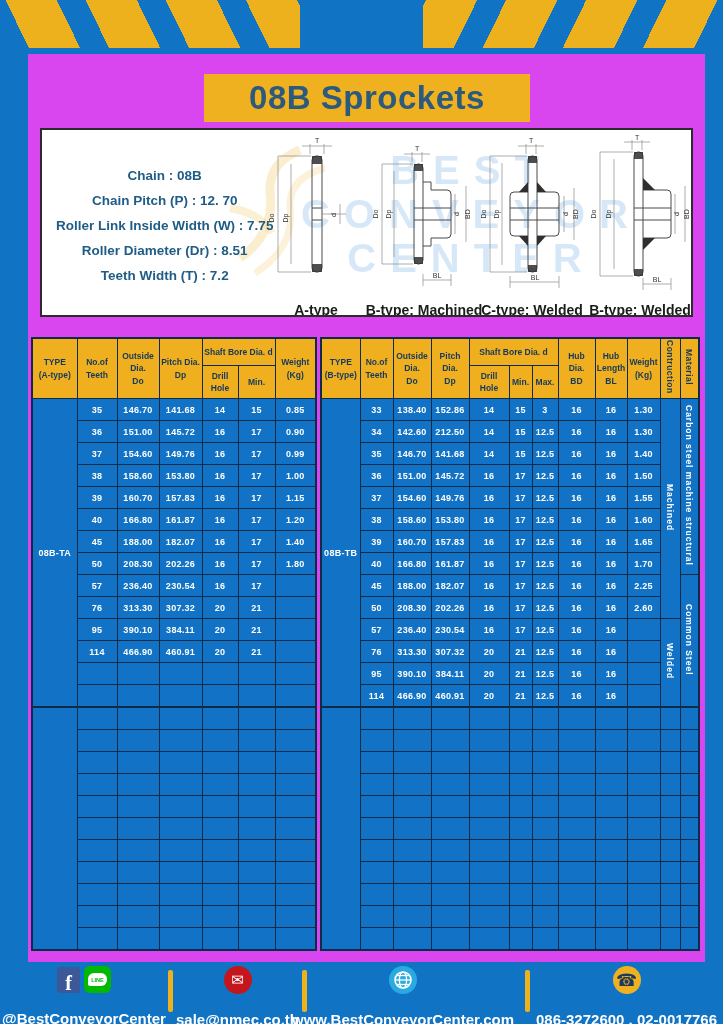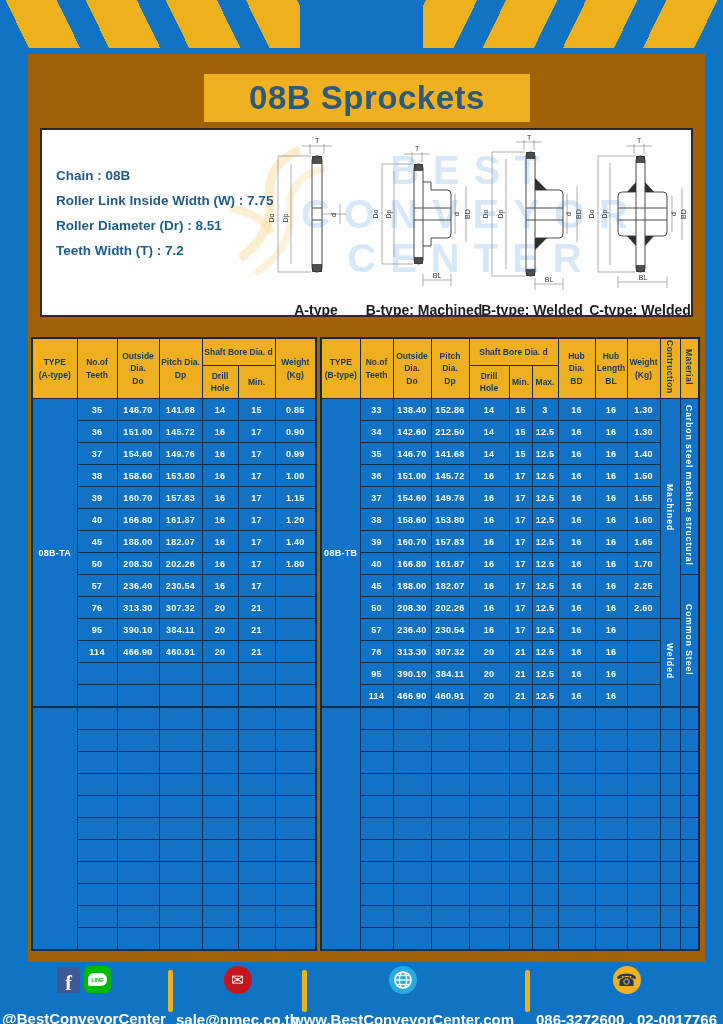--- a/index.html
+++ b/index.html
@@ -8,33 +8,33 @@
     background:#1173c4;
     font-family:"Liberation Sans", sans-serif;
   }
   
   .stripe{position:absolute;top:0;height:48px;width:300px;}
   .stripe.left{left:0;
     background:repeating-linear-gradient(64deg,#1173c4 0 26px,#eeb11e 26px 72px);}
   .stripe.right{right:0;
     background:repeating-linear-gradient(-64deg,#1173c4 0 26px,#eeb11e 26px 72px);}
   
-  .sheet{position:absolute;left:28px;top:54px;width:677px;height:908px;background:#a16207;}
+  .sheet{position:absolute;left:28px;top:54px;width:677px;height:908px;background:#d946ef;}
   
   .title-banner{position:absolute;left:176px;top:20px;width:326px;height:48px;
     background:#efb120;display:flex;align-items:center;justify-content:center;}
   .title-banner h1{margin:0;font-size:33px;font-weight:bold;color:#2b5a7d;letter-spacing:.5px;}
   
   .diagram-panel{position:absolute;left:12px;top:74px;width:653px;height:189px;
     background:#fff;border:2px solid #2b2b2b;box-sizing:border-box;overflow:hidden;}
   .watermark{position:absolute;left:210px;top:18px;z-index:0;color:rgba(120,178,228,.30);
     font-size:40px;font-weight:bold;letter-spacing:14px;line-height:1.1;text-align:center;}
   .wm-swoosh{position:absolute;left:178px;top:8px;z-index:0;opacity:.5;}
   .specs{position:absolute;left:14px;top:34px;z-index:2;}
-  .spec-line{font-size:13.5px;font-weight:bold;color:#1f5c86;line-height:1.85;white-space:nowrap;}
+  .spec-line{font-size:13.5px;font-weight:bold;color:#1f5c86;line-height:1.85;white-space:nowrap;text-align:center;}
   .figures{position:absolute;left:222px;top:4px;width:428px;height:180px;z-index:1;
     display:flex;justify-content:space-between;}
   .figure{display:flex;flex-direction:column;align-items:center;width:104px;}
   .figure svg{flex:0 0 auto;}
   .figure .caption{font-size:14px;color:#1c1c1c;font-weight:bold;margin-top:8px;white-space:nowrap;}
   .dwg{stroke:#4a4a4a;stroke-width:1;fill:none;}
   .dwg-fill{fill:#2f2f2f;stroke:none;}
   .dim{stroke:#8a8a8a;stroke-width:.7;}
   .dimtxt{font-size:7px;fill:#333;font-family:"Liberation Sans",sans-serif;}
   
@@ -91,20 +91,21 @@
       <svg width="120" height="150" viewBox="0 0 120 150">
         <path d="M20 120 Q 55 95 50 55 Q 48 25 80 12" stroke="rgba(240,180,40,.45)" stroke-width="9" fill="none"></path>
         <path d="M35 135 Q 75 110 70 70 Q 68 40 105 30" stroke="rgba(240,180,40,.35)" stroke-width="7" fill="none"></path>
         <path d="M10 70 Q 40 75 52 95" stroke="rgba(240,180,40,.40)" stroke-width="8" fill="none"></path>
       </svg>
     </div>
     <div class="watermark">BEST CONVEYOR CENTER</div>
 
     <div class="specs">
       <div class="spec-line">Chain  : 08B</div>
+      <div class="spec-line">Chain Pitch (P)  :  12. 70</div>
       <div class="spec-line">Roller Link Inside Width (W)  :  7.75</div>
       <div class="spec-line">Roller Diameter (Dr)  : 8.51</div>
       <div class="spec-line">Teeth Width (T)  :  7.2</div>
     </div>
 
     <div class="figures">
 
       <div class="figure">
         <svg width="104" height="160" viewBox="0 0 104 160">
           <line class="dim" x1="46" y1="10" x2="46" y2="20"></line>
@@ -150,52 +151,20 @@
           <line class="dim" x1="83" y1="60" x2="83" y2="100"></line>
           <text class="dimtxt" x="87" y="80" transform="rotate(-90 87 80)" text-anchor="middle">d</text>
           <line class="dim" x1="94" y1="52" x2="94" y2="108"></line>
           <text class="dimtxt" x="98" y="80" transform="rotate(-90 98 80)" text-anchor="middle">BD</text>
           <line class="dim" x1="51" y1="146" x2="79" y2="146"></line>
           <line class="dim" x1="51" y1="140" x2="51" y2="152"></line>
             <line class="dim" x1="79" y1="140" x2="79" y2="152"></line>
           <text class="dimtxt" x="65" y="144" text-anchor="middle">BL</text>
         </svg>
         <div class="caption">B-type: Machined</div>
-      </div>
-
-      <div class="figure">
-        <svg width="104" height="160" viewBox="0 0 104 160">
-          <line class="dim" x1="44" y1="6" x2="44" y2="16"></line>
-            <line class="dim" x1="54" y1="6" x2="54" y2="16"></line>
-          <line class="dim" x1="36" y1="8" x2="62" y2="8"></line>
-          <text class="dimtxt" x="47" y="6">T</text>
-          <rect class="dwg" x="46" y="18" width="9" height="124" rx="4"></rect>
-          <path class="dwg-fill" d="M46 18 h9 v7 h-9 z" opacity=".85"></path>
-          <path class="dwg-fill" d="M46 135 h9 v7 h-9 z" opacity=".85"></path>
-          <path class="dwg" d="M55 56 h24 a4 4 0 0 1 4 4 v40 a4 4 0 0 1 -4 4 h-24"></path>
-          <path class="dwg-fill" d="M55 56 l12 0 l-12 -12 z"></path>
-          <path class="dwg-fill" d="M55 104 l12 0 l-12 12 z"></path>
-          <line class="dwg" x1="46" y1="74" x2="83" y2="74"></line>
-            <line class="dwg" x1="46" y1="86" x2="83" y2="86"></line>
-          <line class="dim" x1="12" y1="18" x2="12" y2="142"></line>
-          <line class="dim" x1="12" y1="18" x2="45" y2="18"></line>
-            <line class="dim" x1="12" y1="142" x2="45" y2="142"></line>
-          <text class="dimtxt" x="8" y="80" transform="rotate(-90 8 80)" text-anchor="middle">Do</text>
-          <line class="dim" x1="26" y1="25" x2="26" y2="135"></line>
-          <text class="dimtxt" x="23" y="80" transform="rotate(-90 23 80)" text-anchor="middle">Dp</text>
-          <line class="dim" x1="87" y1="60" x2="87" y2="100"></line>
-          <text class="dimtxt" x="91" y="80" transform="rotate(-90 91 80)" text-anchor="middle">d</text>
-          <line class="dim" x1="97" y1="52" x2="97" y2="108"></line>
-          <text class="dimtxt" x="101" y="80" transform="rotate(-90 101 80)" text-anchor="middle">BD</text>
-          <line class="dim" x1="55" y1="150" x2="83" y2="150"></line>
-          <line class="dim" x1="55" y1="144" x2="55" y2="156"></line>
-            <line class="dim" x1="83" y1="144" x2="83" y2="156"></line>
-          <text class="dimtxt" x="69" y="148" text-anchor="middle">BL</text>
-        </svg>
-        <div class="caption">B-type: Welded</div>
       </div>
 
       <div class="figure">
         <svg width="104" height="160" viewBox="0 0 104 160">
           <line class="dim" x1="46" y1="10" x2="46" y2="20"></line>
             <line class="dim" x1="56" y1="10" x2="56" y2="20"></line>
           <line class="dim" x1="38" y1="12" x2="64" y2="12"></line>
           <text class="dimtxt" x="49" y="9">T</text>
           <rect class="dwg" x="48" y="22" width="9" height="116" rx="4"></rect>
           <path class="dwg-fill" d="M48 22 h9 v7 h-9 z" opacity=".85"></path>
@@ -217,20 +186,52 @@
           <line class="dim" x1="84" y1="62" x2="84" y2="98"></line>
           <text class="dimtxt" x="88" y="80" transform="rotate(-90 88 80)" text-anchor="middle">d</text>
           <line class="dim" x1="94" y1="54" x2="94" y2="106"></line>
           <text class="dimtxt" x="98" y="80" transform="rotate(-90 98 80)" text-anchor="middle">BD</text>
           <line class="dim" x1="30" y1="148" x2="79" y2="148"></line>
           <line class="dim" x1="30" y1="142" x2="30" y2="154"></line>
             <line class="dim" x1="79" y1="142" x2="79" y2="154"></line>
           <text class="dimtxt" x="55" y="146" text-anchor="middle">BL</text>
         </svg>
         <div class="caption">C-type: Welded</div>
+      </div>
+
+      <div class="figure">
+        <svg width="104" height="160" viewBox="0 0 104 160">
+          <line class="dim" x1="44" y1="6" x2="44" y2="16"></line>
+            <line class="dim" x1="54" y1="6" x2="54" y2="16"></line>
+          <line class="dim" x1="36" y1="8" x2="62" y2="8"></line>
+          <text class="dimtxt" x="47" y="6">T</text>
+          <rect class="dwg" x="46" y="18" width="9" height="124" rx="4"></rect>
+          <path class="dwg-fill" d="M46 18 h9 v7 h-9 z" opacity=".85"></path>
+          <path class="dwg-fill" d="M46 135 h9 v7 h-9 z" opacity=".85"></path>
+          <path class="dwg" d="M55 56 h24 a4 4 0 0 1 4 4 v40 a4 4 0 0 1 -4 4 h-24"></path>
+          <path class="dwg-fill" d="M55 56 l12 0 l-12 -12 z"></path>
+          <path class="dwg-fill" d="M55 104 l12 0 l-12 12 z"></path>
+          <line class="dwg" x1="46" y1="74" x2="83" y2="74"></line>
+            <line class="dwg" x1="46" y1="86" x2="83" y2="86"></line>
+          <line class="dim" x1="12" y1="18" x2="12" y2="142"></line>
+          <line class="dim" x1="12" y1="18" x2="45" y2="18"></line>
+            <line class="dim" x1="12" y1="142" x2="45" y2="142"></line>
+          <text class="dimtxt" x="8" y="80" transform="rotate(-90 8 80)" text-anchor="middle">Do</text>
+          <line class="dim" x1="26" y1="25" x2="26" y2="135"></line>
+          <text class="dimtxt" x="23" y="80" transform="rotate(-90 23 80)" text-anchor="middle">Dp</text>
+          <line class="dim" x1="87" y1="60" x2="87" y2="100"></line>
+          <text class="dimtxt" x="91" y="80" transform="rotate(-90 91 80)" text-anchor="middle">d</text>
+          <line class="dim" x1="97" y1="52" x2="97" y2="108"></line>
+          <text class="dimtxt" x="101" y="80" transform="rotate(-90 101 80)" text-anchor="middle">BD</text>
+          <line class="dim" x1="55" y1="150" x2="83" y2="150"></line>
+          <line class="dim" x1="55" y1="144" x2="55" y2="156"></line>
+            <line class="dim" x1="83" y1="144" x2="83" y2="156"></line>
+          <text class="dimtxt" x="69" y="148" text-anchor="middle">BL</text>
+        </svg>
+        <div class="caption">B-type: Welded</div>
       </div>
     </div>
   </div>
 
   <div class="tables">
 
     <table class="spec" id="left-table">
       <colgroup>
         <col style="width:45px">
           <col style="width:40px">

